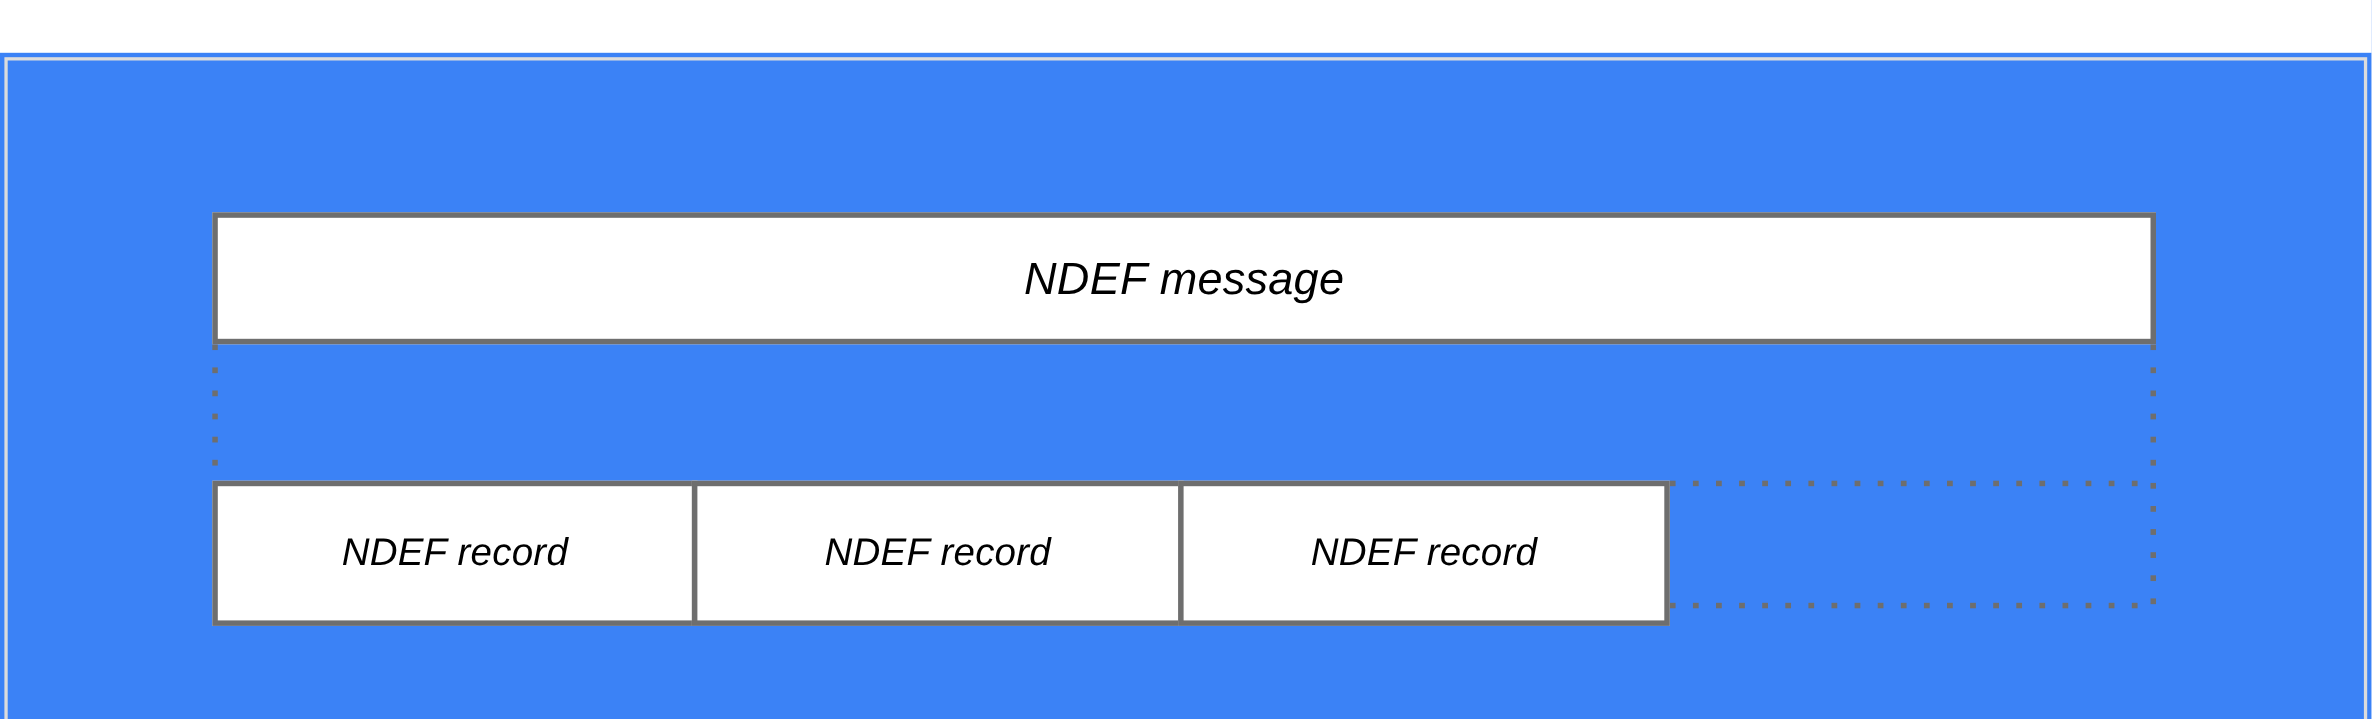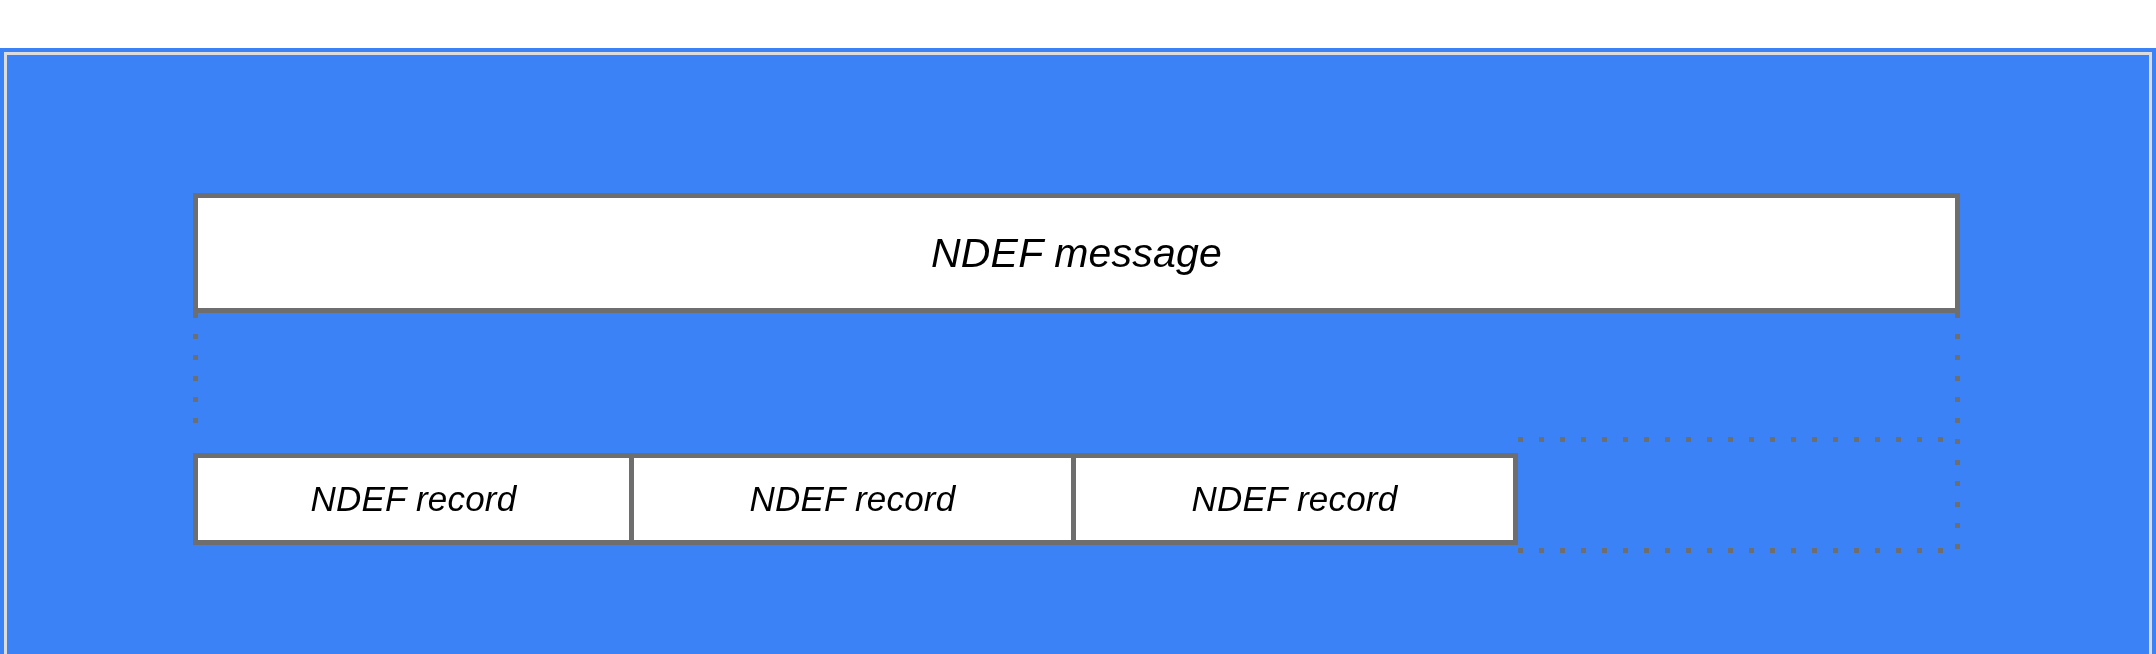--- a/index.html
+++ b/index.html
@@ -73,22 +73,22 @@
   
   #record-row {
     position: absolute;
     left: 193px;
     top: 389px;
     width: 1325px;
     height: 116px;
   }
   .record-box {
     position: absolute;
-    top: 16px;
-    height: 92px;
+    top: 0;
+    height: 132px;
     box-sizing: border-box;
     border: 5px solid #6e6e6e;
     background: #ffffff;
     display: flex;
     align-items: center;
     justify-content: center;
   }
   .record-box .box-label { font-size: 35px; }
 
   #record-box-1 { left: 0px;   width: 441px; }

